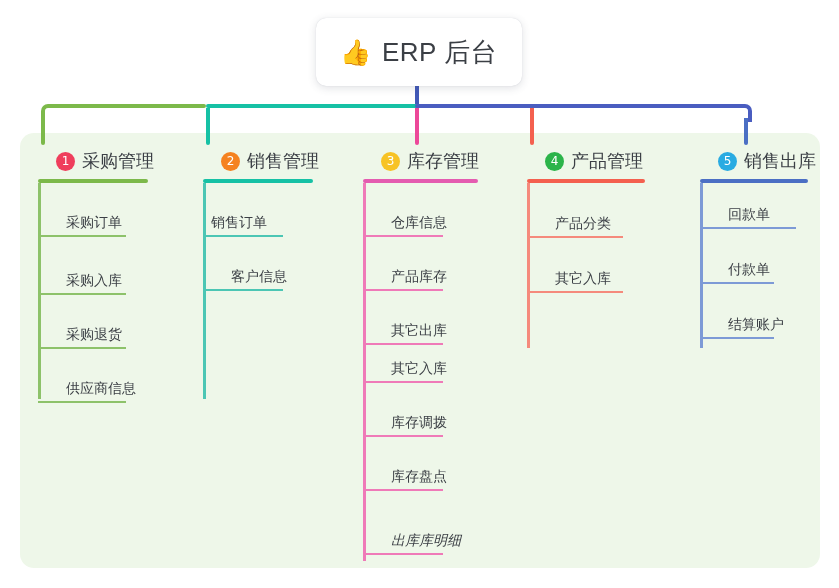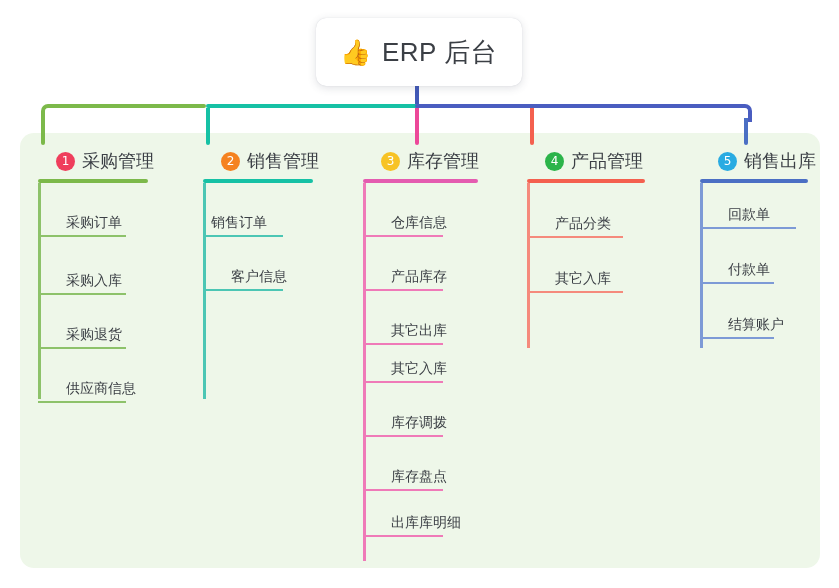--- a/index.html
+++ b/index.html
@@ -260,21 +260,21 @@
             <div class="leaf-rule" style="width: 80px; background: rgb(239, 122, 184);"></div>
           </div>
           <div class="leaf" style="height: 54px;">
             <span class="leaf-label">库存调拨</span>
             <div class="leaf-rule" style="width: 80px; background: rgb(239, 122, 184);"></div>
           </div>
           <div class="leaf" style="height: 54px;">
             <span class="leaf-label">库存盘点</span>
             <div class="leaf-rule" style="width: 80px; background: rgb(239, 122, 184);"></div>
           </div>
-          <div class="leaf" style="height: 46px;">
+          <div class="leaf" style="height: 64px; font-style: italic;">
             <span class="leaf-label">出库库明细</span>
             <div class="leaf-rule" style="width: 80px; background: rgb(239, 122, 184);"></div>
           </div>
         </div>
       </div>
       <div class="column" style="left: 527px; top: 148px;">
         <div class="col-head">
           <span class="badge" style="background: rgb(43, 180, 74);">4</span>
           <span class="col-head-label">产品管理</span>
         </div>

